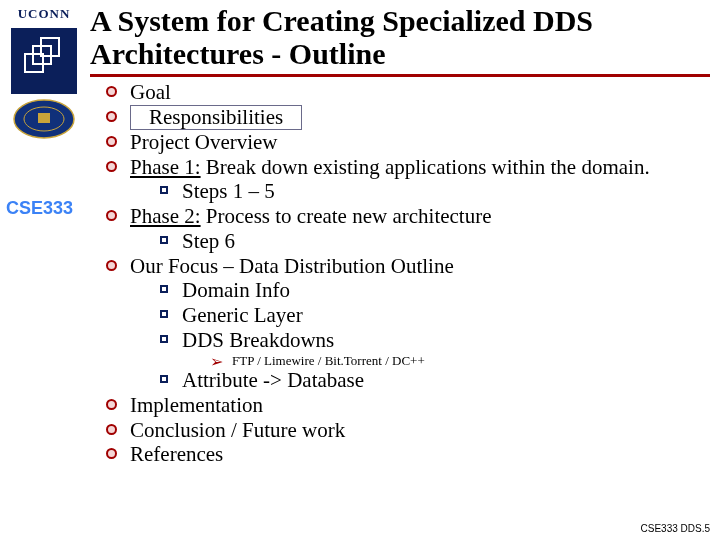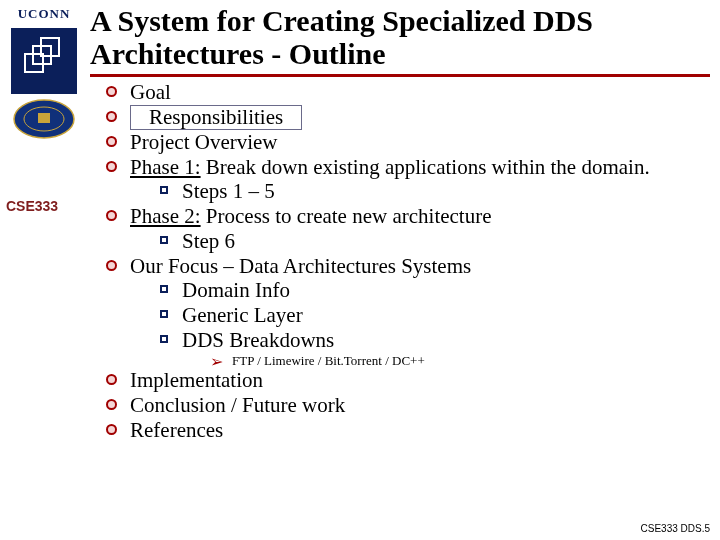--- a/index.html
+++ b/index.html
@@ -59,22 +59,22 @@
     border-radius: 50% / 50%;
     position: relative;
   }
   .dept-badge svg { display:block; margin:auto; }
   .course {
     position: absolute;
     left: 6px;
     top: 198px;
     font-family: Arial, Helvetica, sans-serif;
     font-weight: bold;
-    font-size: 14px;
-    color: #7f1d1d;
+    font-size: 18px;
+    color: #3b82f6;
   }
   .content {
     position: absolute;
     left: 100px;
     top: 80px;
     right: 12px;
     font-size: 21px;
     line-height: 1.18;
   }
   ul, li { margin: 0; padding: 0; list-style: none; }
@@ -192,30 +192,31 @@
           <li><span>Steps 1 – 5</span></li>
         </ul>
       </li>
       <li>
         <span class="underline">Phase 2:</span><span> Process to create new architecture</span>
         <ul class="lvl2">
           <li><span>Step 6</span></li>
         </ul>
       </li>
       <li>
-        <span>Our Focus – Data Architectures Systems</span>
+        <span>Our Focus – Data Distribution Outline</span>
         <ul class="lvl2">
           <li><span>Domain Info</span></li>
           <li><span>Generic Layer</span></li>
           <li>
             <span>DDS Breakdowns</span>
             <ul class="lvl3">
               <li><span>FTP / Limewire / Bit.Torrent / DC++</span></li>
             </ul>
           </li>
+          <li><span>Attribute -&gt; Database</span></li>
         </ul>
       </li>
       <li><span>Implementation</span></li>
       <li><span>Conclusion / Future work</span></li>
       <li><span>References</span></li>
     </ul>
   </div>
 
   <div class="footer">CSE333 DDS.5</div>
 </div>

